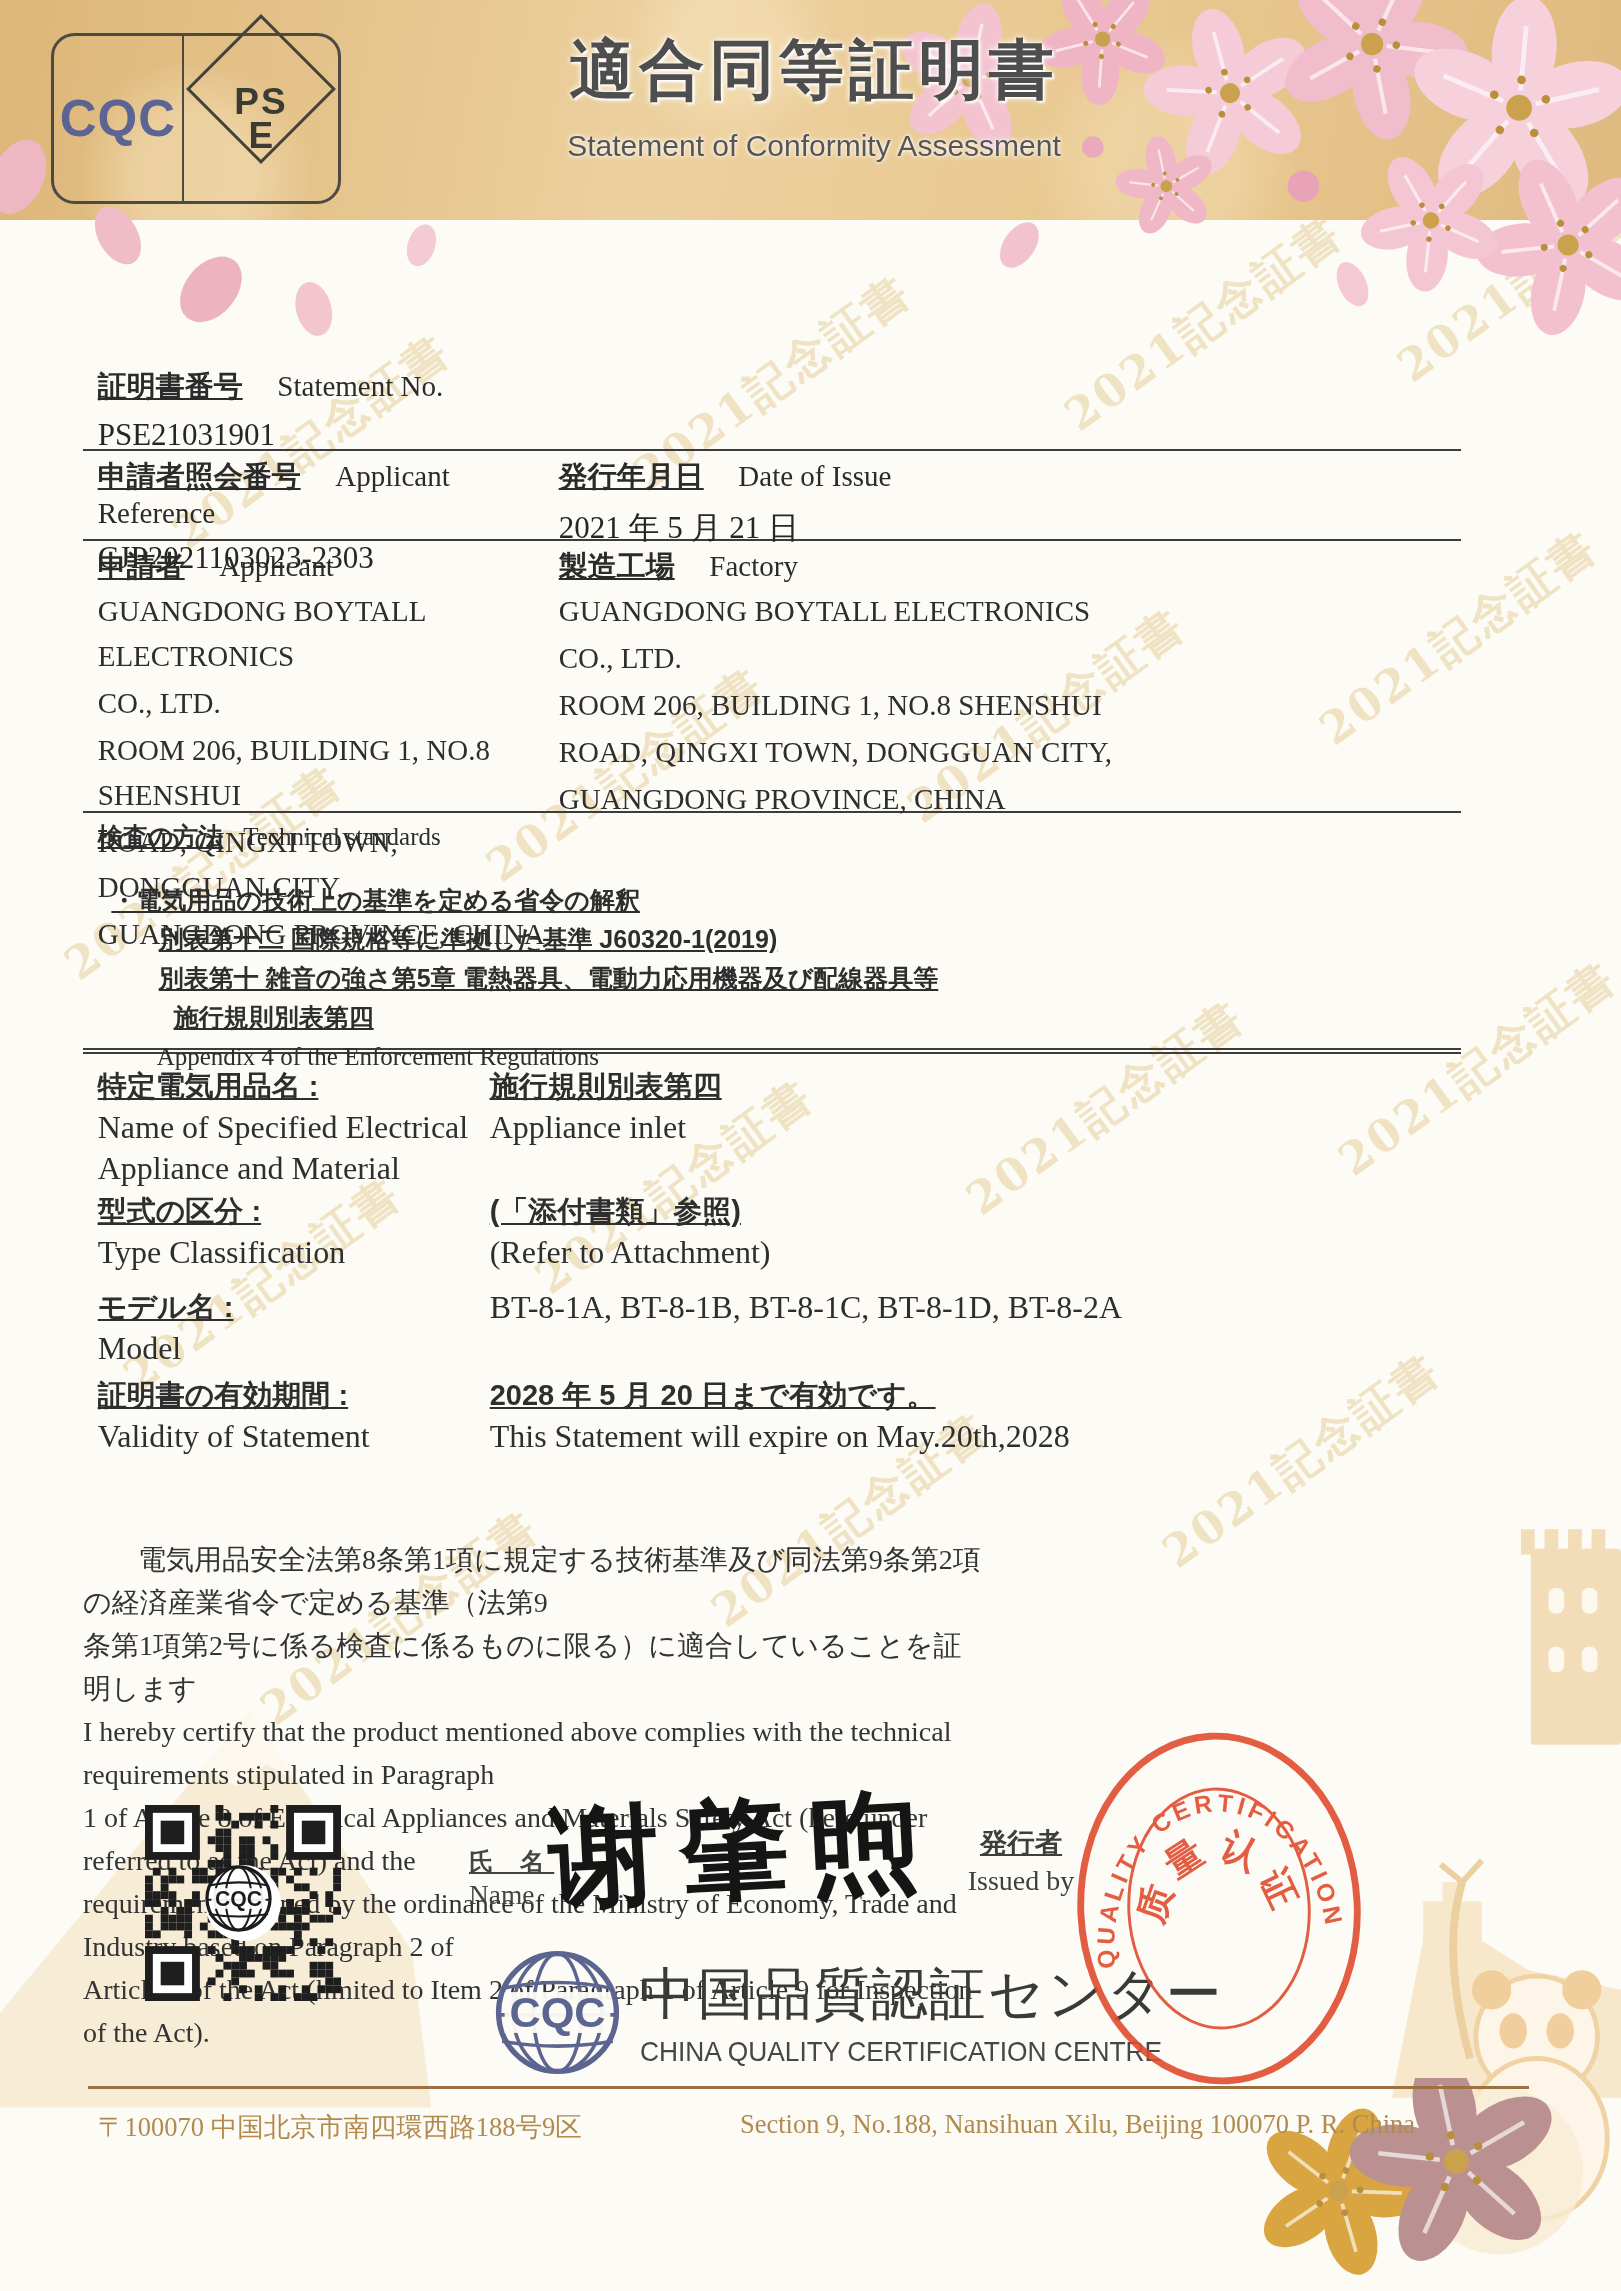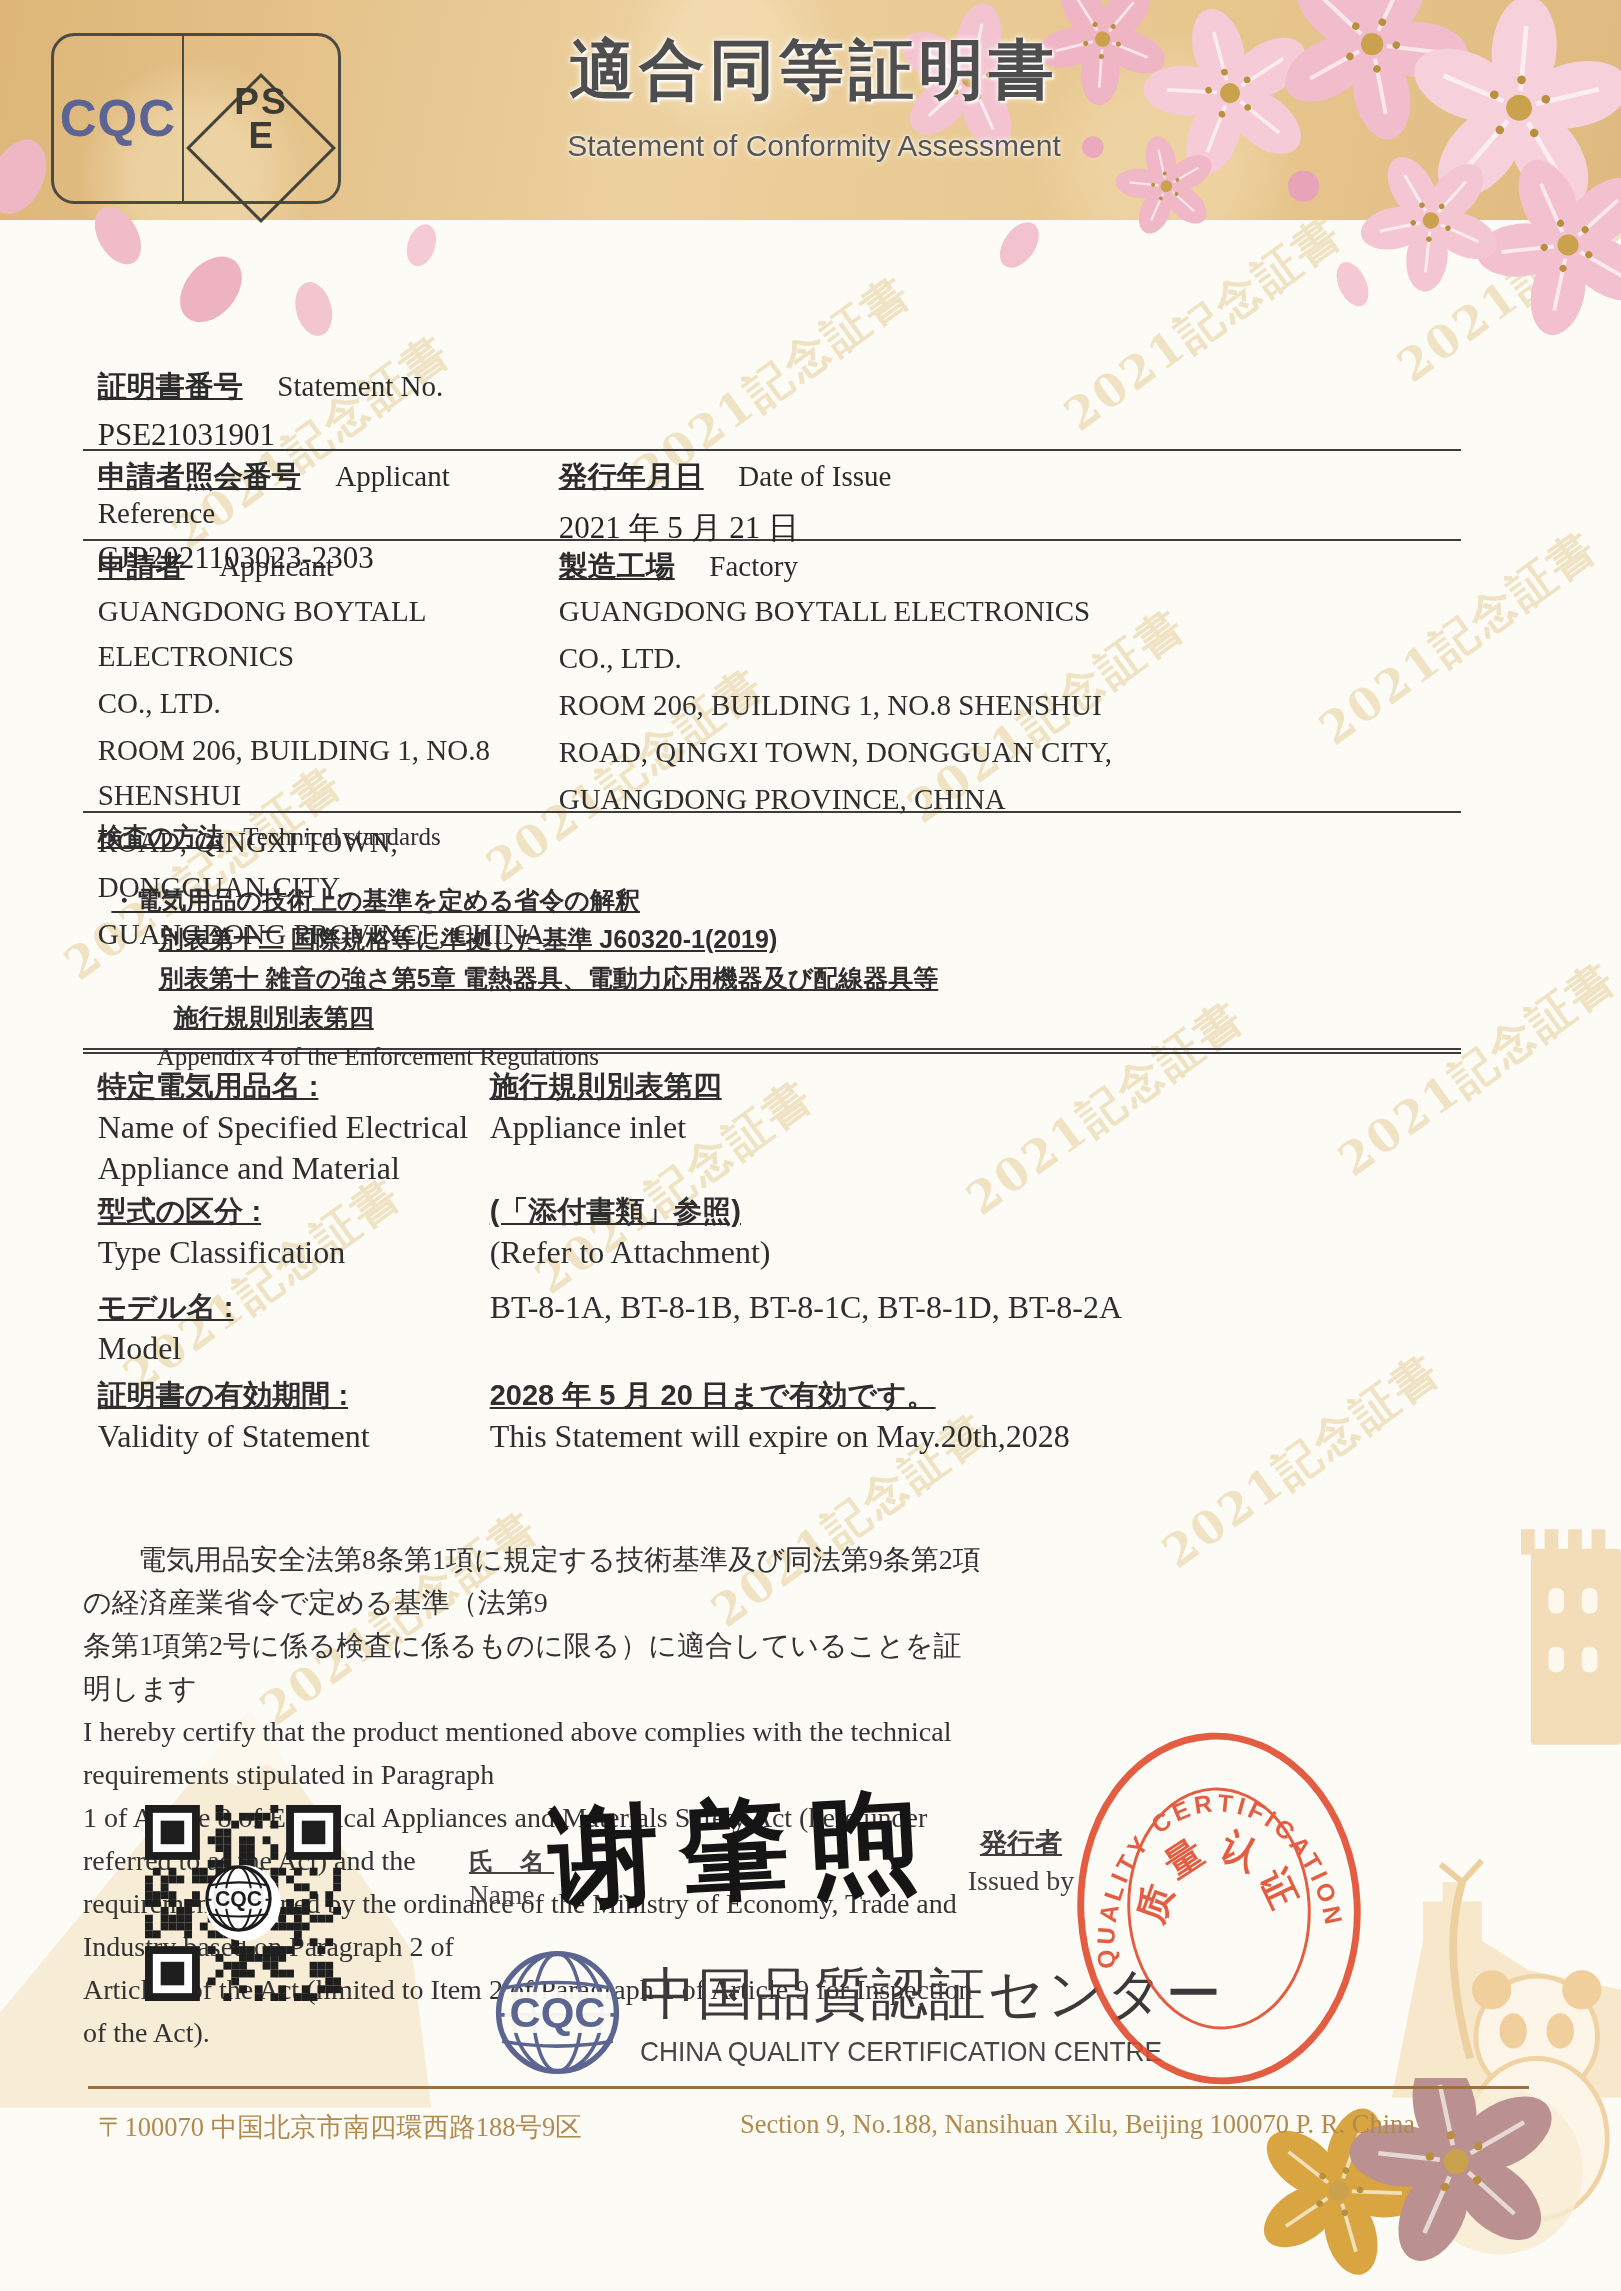--- a/index.html
+++ b/index.html
@@ -16,21 +16,21 @@
   .band::after{content:"";position:absolute;inset:0;opacity:.5;
         background:radial-gradient(circle at 12% 80%,rgba(255,244,214,.7) 0 59px,transparent 118px),
                    radial-gradient(circle at 45% 20%,rgba(255,244,214,.6) 0 49px,transparent 108px),
                    radial-gradient(circle at 72% 75%,rgba(255,244,214,.5) 0 69px,transparent 137px);}
   .markbox{position:absolute;left:51px;top:33px;width:284px;height:165px;z-index:3;
         border:3.9px solid #4b4b43;border-radius:23.5px;display:flex;}
   .markbox .cell-l{width:45%;display:flex;align-items:center;justify-content:center;
         border-right:2.9px solid #4b4b43;}
   .cqc-word{font-family:"Liberation Sans","DejaVu Sans",sans-serif;font-weight:bold;
         font-size:51px;color:#5c6494;letter-spacing:1px;}
-  .markbox .cell-r{flex:1;display:flex;align-items:flex-end;justify-content:center;position:relative;}
+  .markbox .cell-r{flex:1;display:flex;align-items:flex-start;justify-content:center;position:relative;}
   .diamond{width:100px;height:100px;border:3.9px solid #43433c;transform:rotate(45deg);}
   .pse-text{position:absolute;inset:0;display:flex;flex-direction:column;align-items:center;
         justify-content:center;font-family:"Liberation Sans",sans-serif;font-weight:bold;color:#3c3c35;}
   .pse-text .t1{font-size:37px;letter-spacing:2px;line-height:33px;}
   .pse-text .t2{font-size:37px;line-height:35px;}
   .titles{position:absolute;left:461px;top:25.5px;width:706px;text-align:center;z-index:3;}
   .title-jp{font-size:65px;font-weight:600;color:#4e4e4e;letter-spacing:4.9px;
         text-shadow:0 0 2.9px #fff,0 0 7.8px #fff,2px 2px 2px rgba(255,255,255,.9);}
   .title-en{margin-top:15.7px;font-family:"Liberation Sans","DejaVu Sans",sans-serif;font-size:30px;
         color:#555;text-shadow:0 0 2.9px #fff,0 0 5.9px #fff;}

